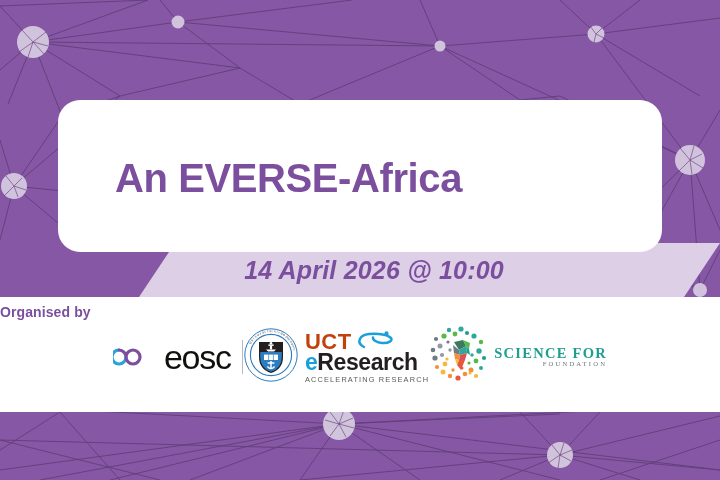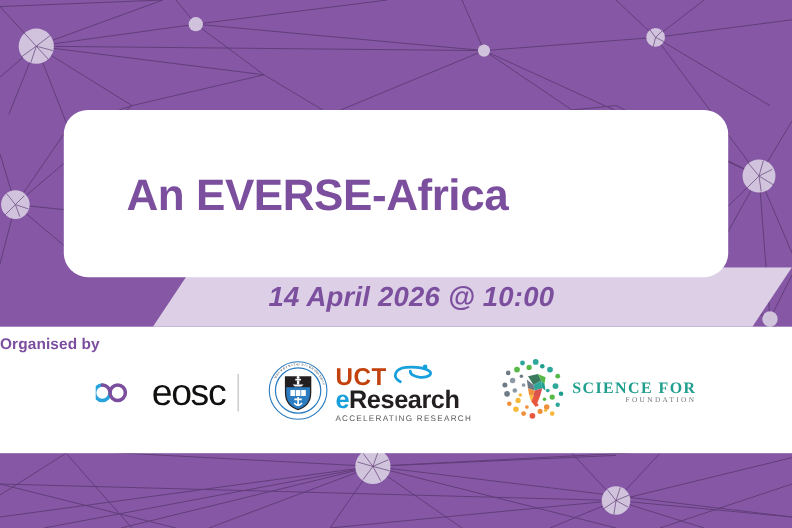--- a/index.html
+++ b/index.html
@@ -76,21 +76,20 @@
     margin-top:7px;
     color:#7b4e9e;
     font-weight:bold;
     font-size:14px;
     letter-spacing:0.1px;
   }
   .logo-row {
     margin-top:6px;
     width:100%;
     display:flex; align-items:center; justify-content:center;
-    gap:26px;
   }
 
   
   .logo-eosc { display:flex; align-items:center; gap:11px; height:46px; }
   .eosc-mark { display:flex; align-items:center; }
   .eosc-word {
     font-size:34px; font-weight:normal; color:#10100f;
     letter-spacing:-1.2px; line-height:1;
     font-family:"Liberation Sans", sans-serif;
   }

